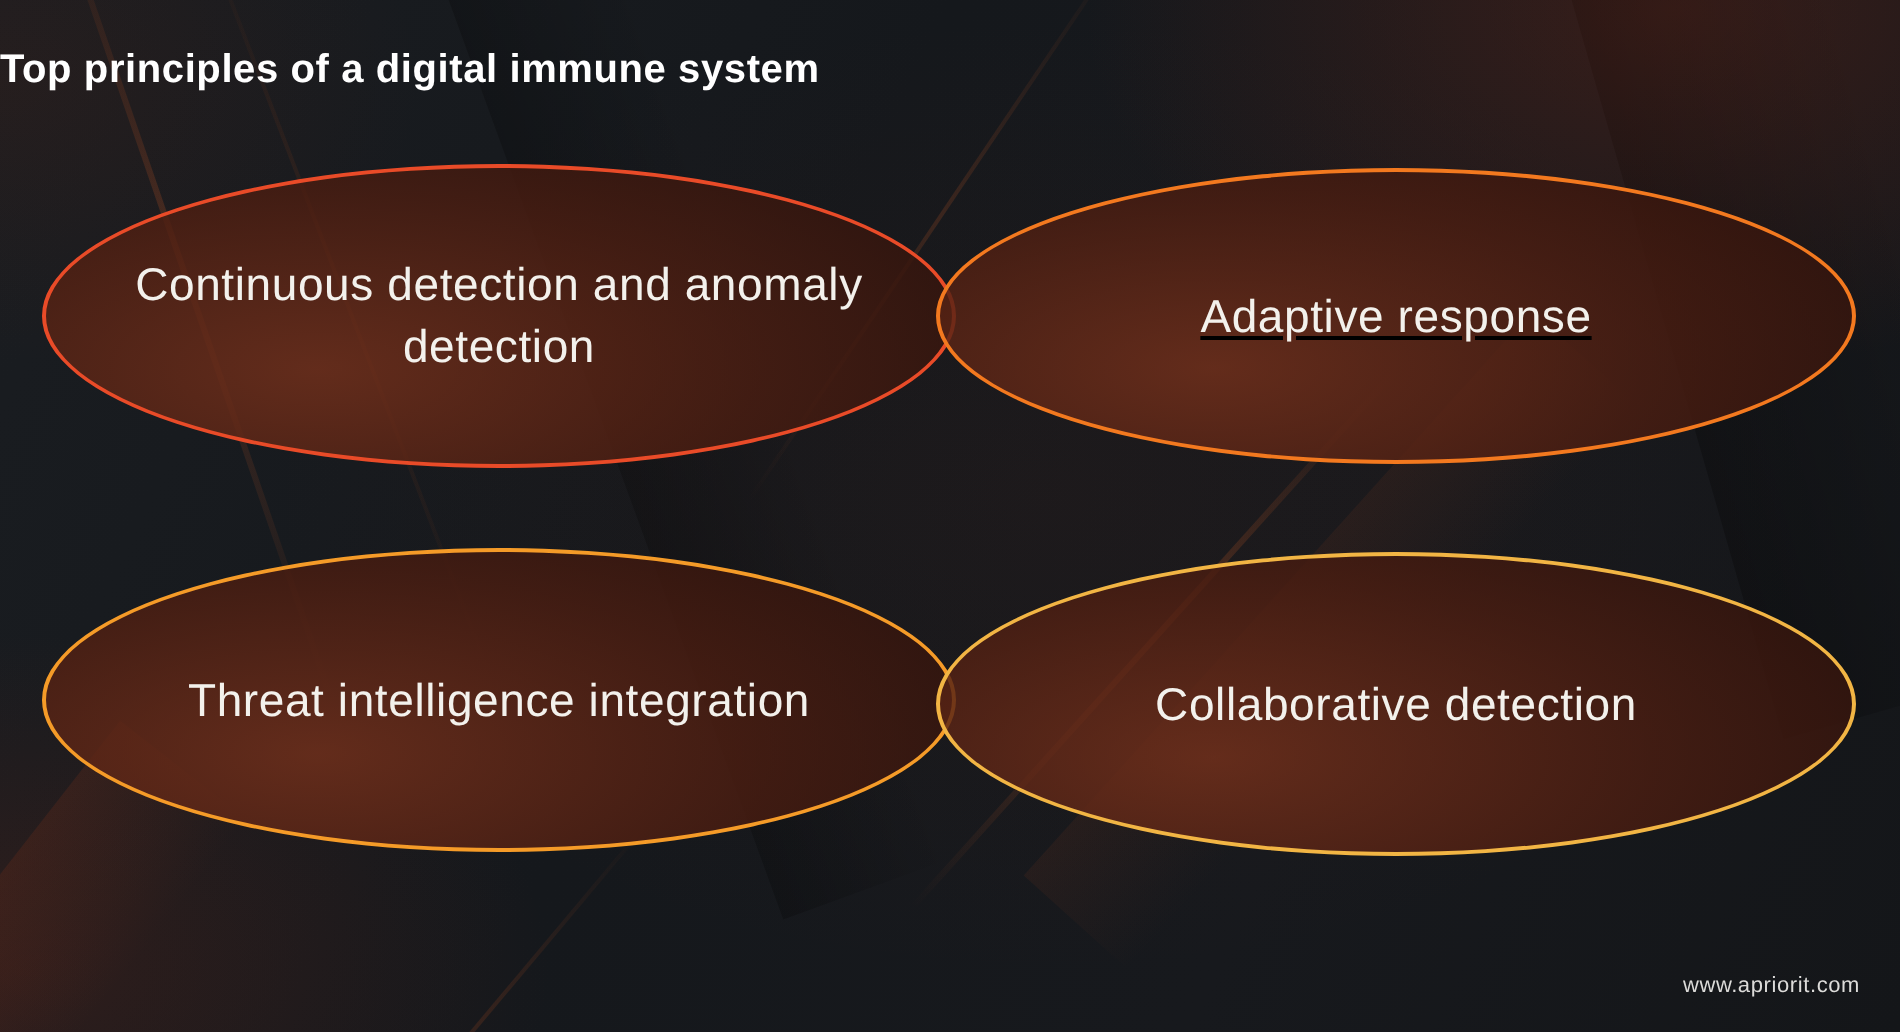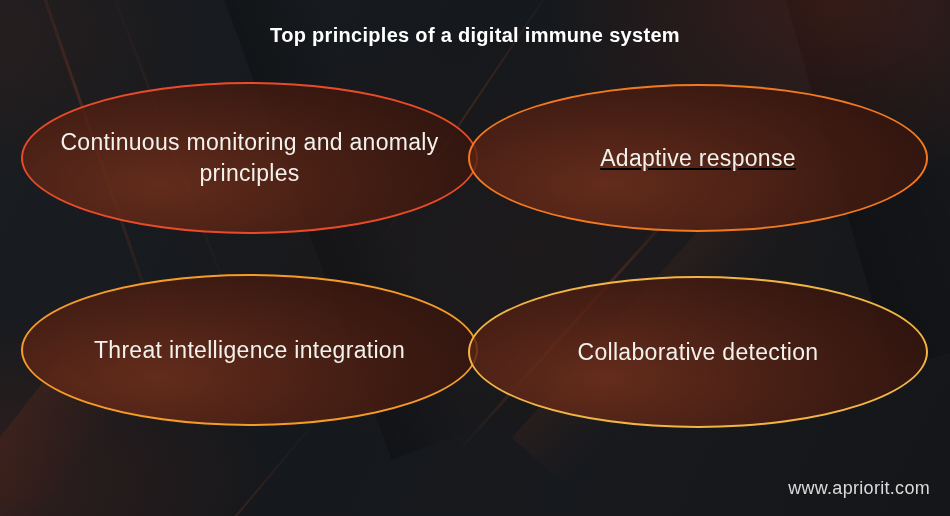--- a/index.html
+++ b/index.html
@@ -53,21 +53,20 @@
       radial-gradient(380px 240px at 1% 94%, rgba(130,40,18,0.22), transparent 70%),
       radial-gradient(300px 200px at 0% 8%,  rgba(100,35,16,0.16), transparent 70%),
       radial-gradient(520px 320px at 55% 48%, rgba(115,40,18,0.08), transparent 75%);
   }
 
   .title {
     position: absolute;
     top: 24px;
     left: 0;
     width: 100%;
-    text-align: center;
     color: #ffffff;
     font-size: 20px;
     font-weight: 800;
     letter-spacing: 0.3px;
   }
 
   .principle {
     position: absolute;
     border-radius: 50%;
     border: 2px solid #f07a20;
@@ -95,21 +94,21 @@
   .p1 { left: 21px;  top: 82px;  width: 457px; height: 152px; }
   .p2 { left: 468px; top: 84px;  width: 460px; height: 148px; }
   .p3 { left: 21px;  top: 274px; width: 457px; height: 152px; align-items: center; }
   .p4 { left: 468px; top: 276px; width: 460px; height: 152px; }
 
   .footer {
     position: absolute;
     right: 20px;
     bottom: 17px;
     color: #dcdbd9;
-    font-size: 18px;
+    font-size: 11px;
     letter-spacing: 0.3px;
   }
 </style>
 </head>
 <body>
 
 <div class="canvas">
 
   <div class="bg-texture">
     <div class="beam beam-1"></div>
@@ -120,21 +119,21 @@
     <div class="beam beam-6"></div>
     <div class="beam beam-7"></div>
     <div class="beam beam-8"></div>
     <div class="beam beam-9"></div>
     <div class="bg-tints"></div>
   </div>
 
   <div class="title">Top principles of a digital immune system</div>
 
   <div class="principle p1" style="border-color: rgb(233, 75, 40);">
-    <div class="label">Continuous monitoring and anomaly principles</div>
+    <div class="label">Continuous detection and anomaly detection</div>
   </div>
 
   <div class="principle p2" style="border-color: rgb(243, 121, 31); text-decoration: underline;">
     <div class="label">Adaptive response</div>
   </div>
 
   <div class="principle p3" style="border-color: rgb(245, 155, 40);">
     <div class="label">Threat intelligence integration</div>
   </div>
 

